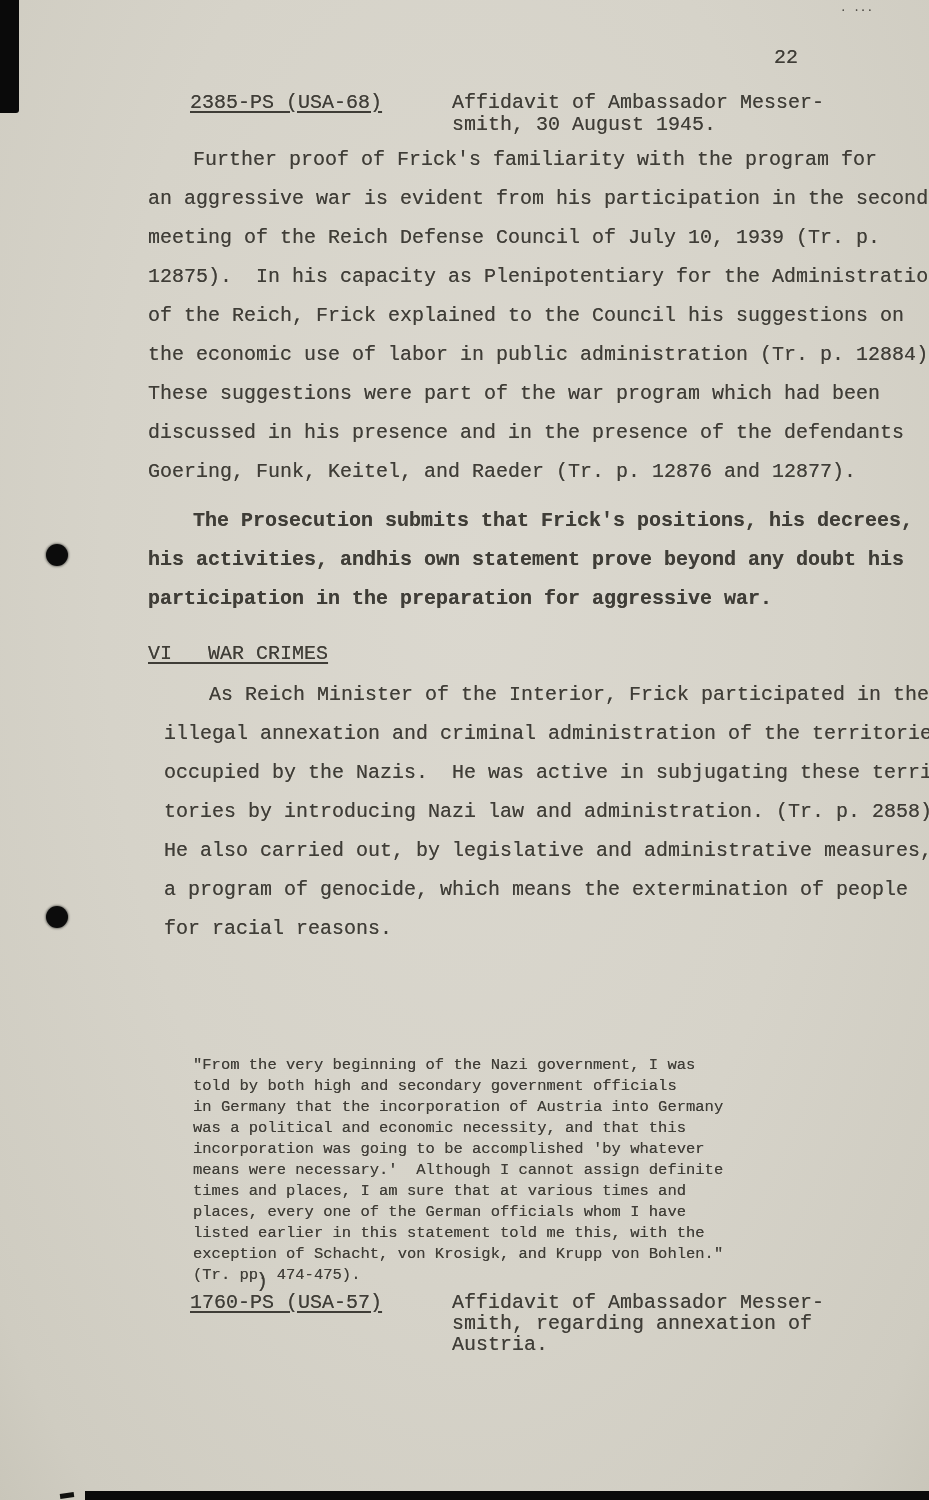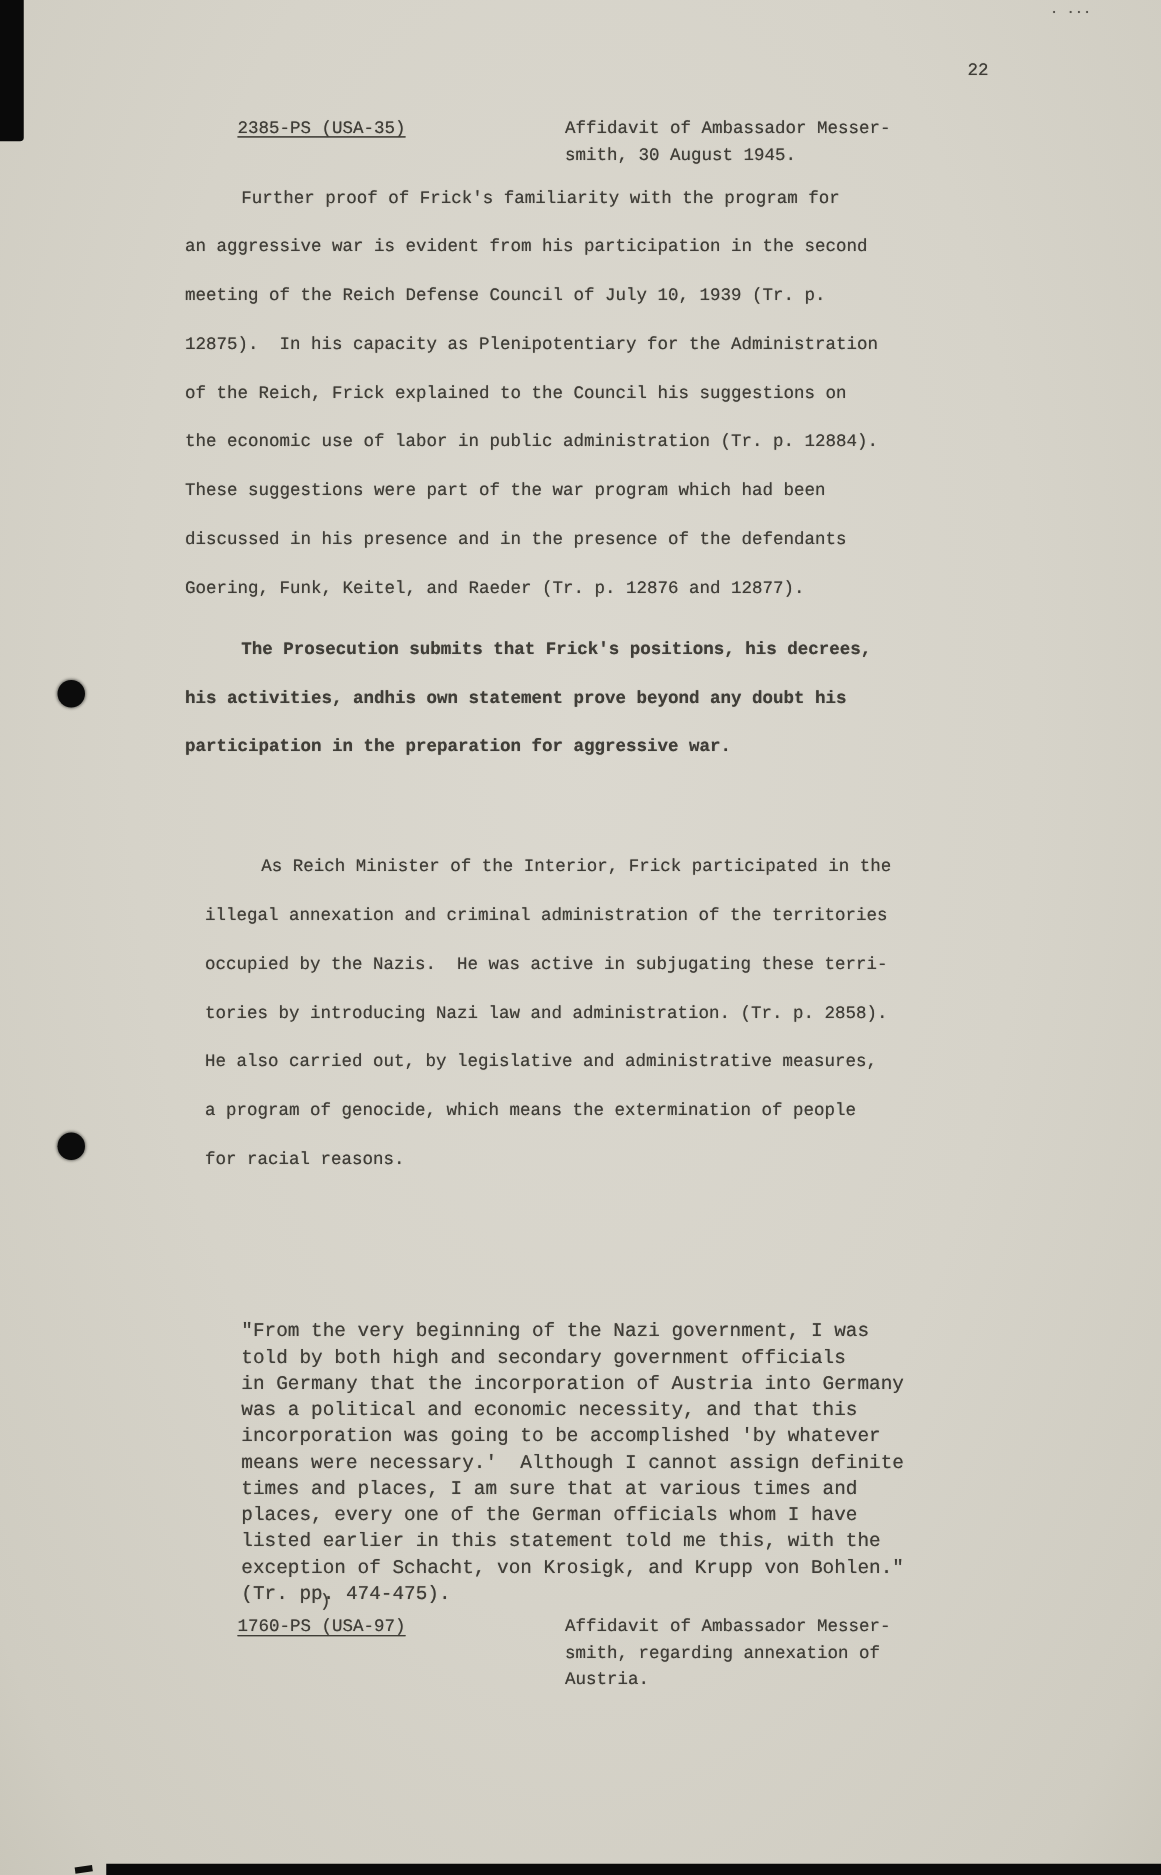--- a/index.html
+++ b/index.html
@@ -9,21 +9,21 @@
     height: 1500px;
     margin: 0 auto;
     overflow: hidden;
     background: radial-gradient(ellipse at 50% 38%, #dbd8cf 0%, #d6d3c9 55%, #cfccc1 90%, #c9c6ba 100%);
     font-family: "Liberation Mono", "DejaVu Sans Mono", monospace;
     color: #3f3d37;
   }
   .txt {
     position: absolute;
     white-space: pre;
-    font-size: 14px;
+    font-size: 20px;
     line-height: 39px;
     letter-spacing: 0px;
     text-shadow: 0 0 0.6px rgba(62,60,53,0.7);
   }
   .single { line-height: 21px; }
   .indent { text-indent: 45px; }
   .underlined { text-decoration: underline; text-underline-offset: 3px; }
   .page-number { top: 38px; left: 774px; }
   .exhibit1-id   { top: 92px;  left: 190px; line-height: 22px; }
   .exhibit1-desc { top: 92px;  left: 452px; line-height: 22px; }
@@ -75,38 +75,39 @@
   <div class="scan-strip-left"></div>
   <div class="scan-bar-bottom"></div>
   <div class="scan-speck-bottom-left"></div>
   <div class="hole hole-1"></div>
   <div class="hole hole-2"></div>
 
   <div class="txt corner-marks">. ...</div>
 
   <div class="txt page-number">22</div>
 
-  <div class="txt exhibit1-id underlined">2385-PS (USA-35)</div>
+  <div class="txt exhibit1-id underlined">2385-PS (USA-68)</div>
   <div class="txt exhibit1-desc">Affidavit of Ambassador Messer-
 smith, 30 August 1945.</div>
 
   <div class="txt para-1 indent">Further proof of Frick's familiarity with the program for
 an aggressive war is evident from his participation in the second
 meeting of the Reich Defense Council of July 10, 1939 (Tr. p.
 12875).  In his capacity as Plenipotentiary for the Administration
 of the Reich, Frick explained to the Council his suggestions on
 the economic use of labor in public administration (Tr. p. 12884).
 These suggestions were part of the war program which had been
 discussed in his presence and in the presence of the defendants
 Goering, Funk, Keitel, and Raeder (Tr. p. 12876 and 12877).</div>
 
   <div class="txt para-2 indent">The Prosecution submits that Frick's positions, his decrees,
 his activities, andhis own statement prove beyond any doubt his
 participation in the preparation for aggressive war.</div>
 
+  <div class="txt heading underlined">VI   WAR CRIMES</div>
 
   <div class="txt para-3 indent">As Reich Minister of the Interior, Frick participated in the
 illegal annexation and criminal administration of the territories
 occupied by the Nazis.  He was active in subjugating these terri-
 tories by introducing Nazi law and administration. (Tr. p. 2858).
 He also carried out, by legislative and administrative measures,
 a program of genocide, which means the extermination of people
 for racial reasons.</div>
 
 
@@ -117,18 +118,18 @@
 incorporation was going to be accomplished 'by whatever
 means were necessary.'  Although I cannot assign definite
 times and places, I am sure that at various times and
 places, every one of the German officials whom I have
 listed earlier in this statement told me this, with the
 exception of Schacht, von Krosigk, and Krupp von Bohlen."
 (Tr. pp. 474-475).</div>
 
   <div class="txt stray-paren">)</div>
 
-  <div class="txt exhibit2-id underlined">1760-PS (USA-97)</div>
+  <div class="txt exhibit2-id underlined">1760-PS (USA-57)</div>
   <div class="txt exhibit2-desc">Affidavit of Ambassador Messer-
 smith, regarding annexation of
 Austria.</div>
 
 </div>
 
 </body></html>

